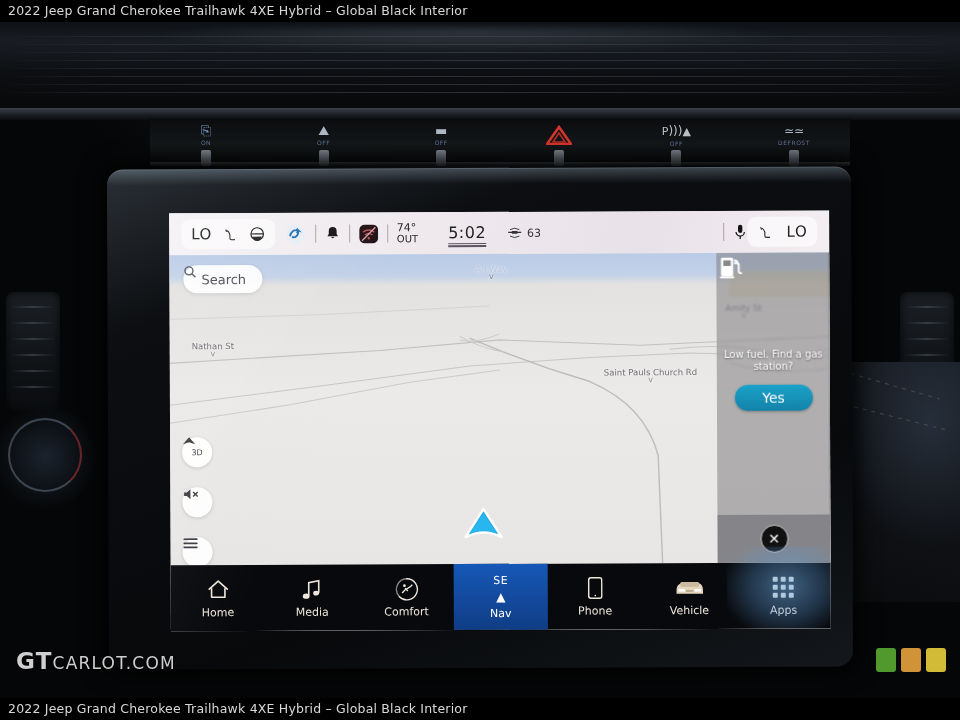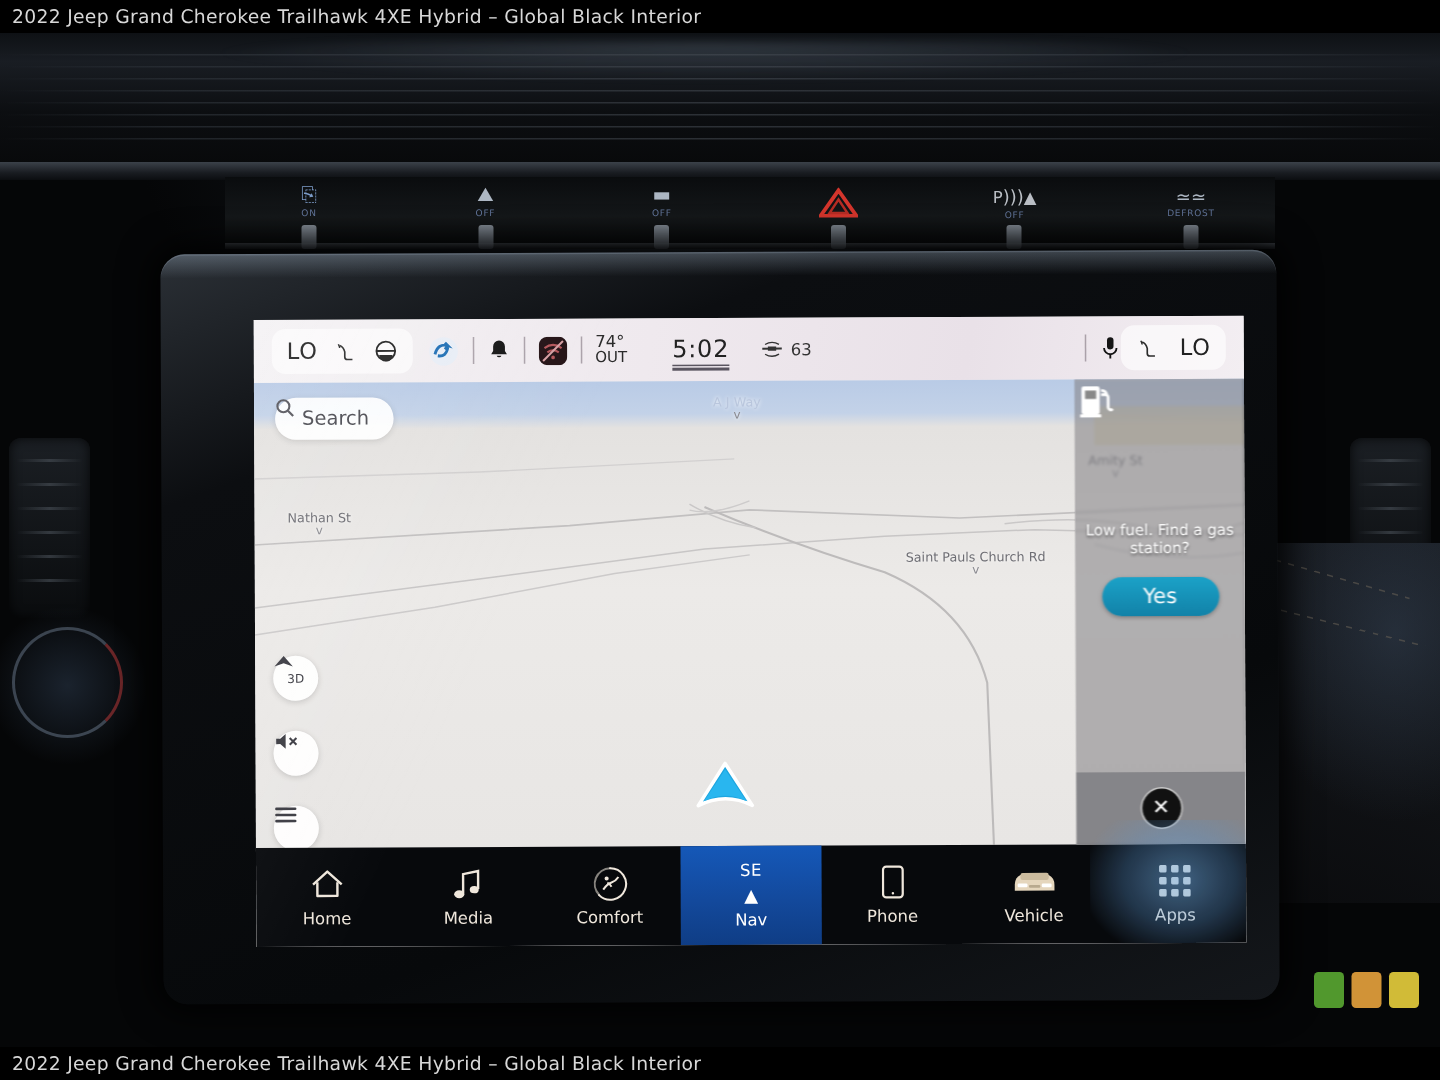--- a/index.html
+++ b/index.html
@@ -638,20 +638,23 @@
             </span>
             <span class="nav-lbl">Apps</span>
             <span class="glare-apps"></span>
           </div>
         </div>
 
         <div class="glare-screen"></div>
       </div>
     </div>
 
+    <div class="watermark">
+      <span class="wm-gt">GT</span><span class="wm-rest">CARLOT.COM</span>
+    </div>
 
     <div class="swatches">
       <span class="swatch" style="background:#5aa832;"></span>
       <span class="swatch" style="background:#e8a33d;"></span>
       <span class="swatch" style="background:#e8cf3d;"></span>
     </div>
 
   </div>
 
   <div class="caption-bar caption-bottom">2022 Jeep Grand Cherokee Trailhawk 4XE Hybrid – Global Black Interior</div>

